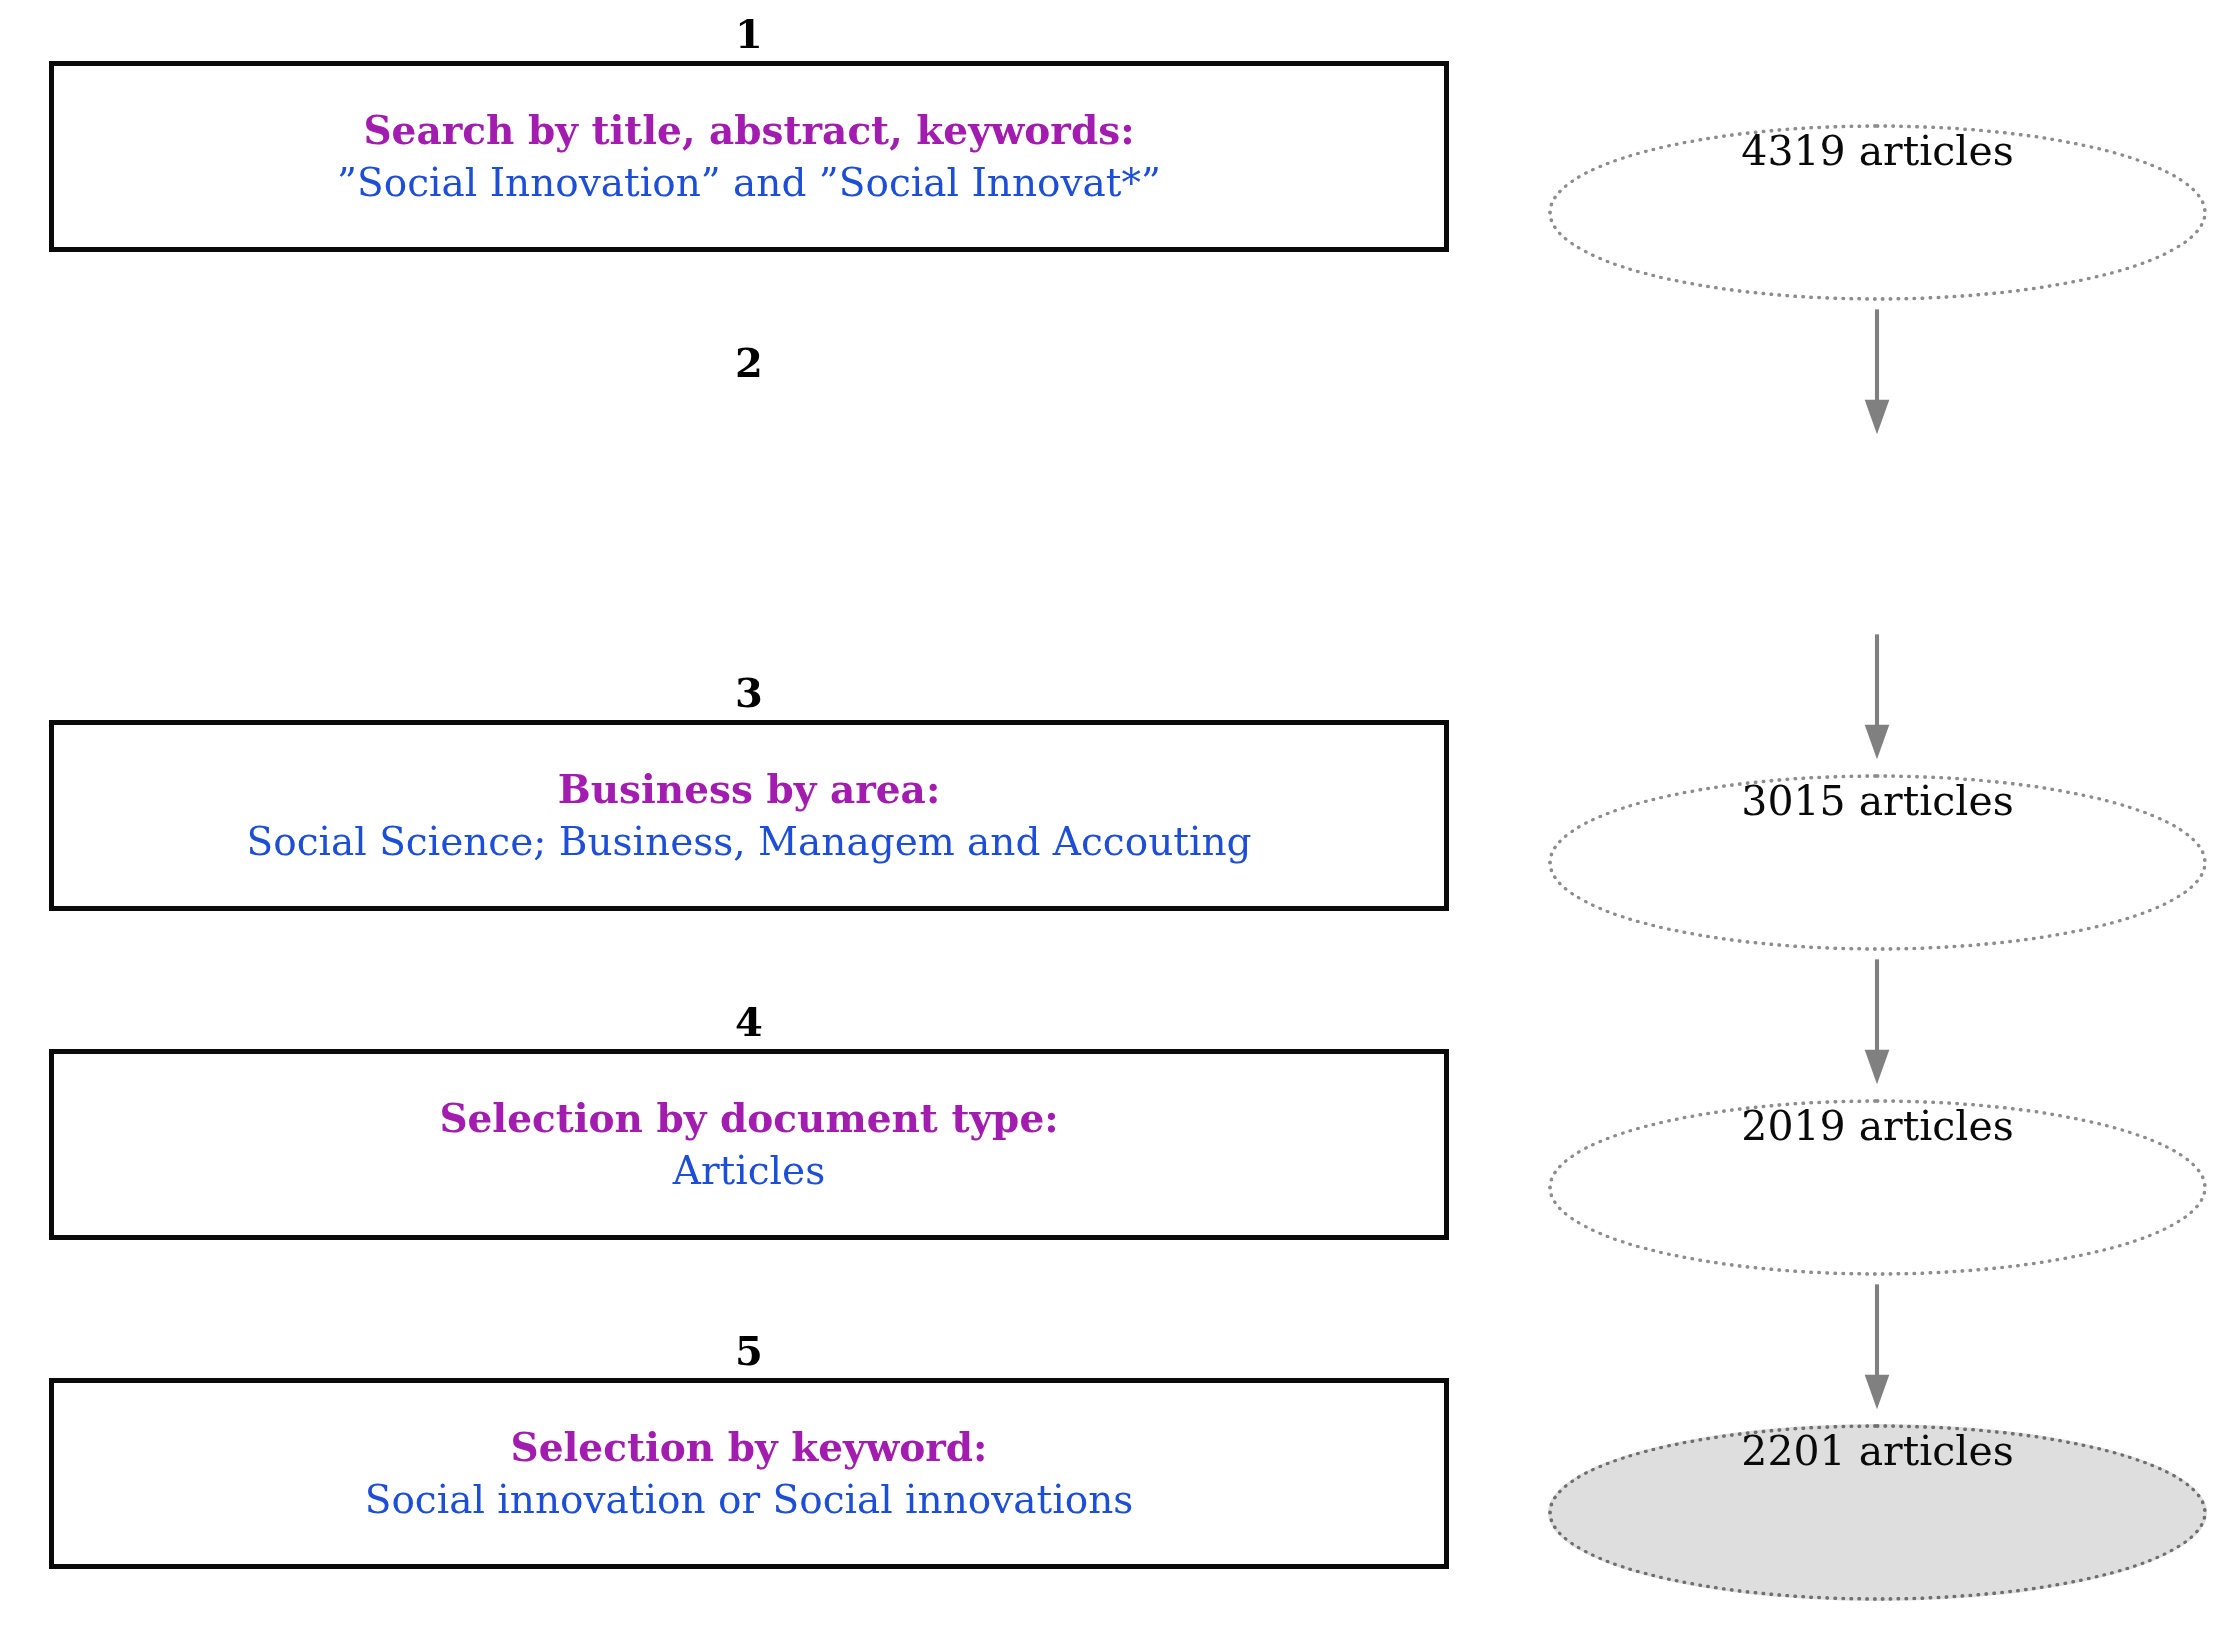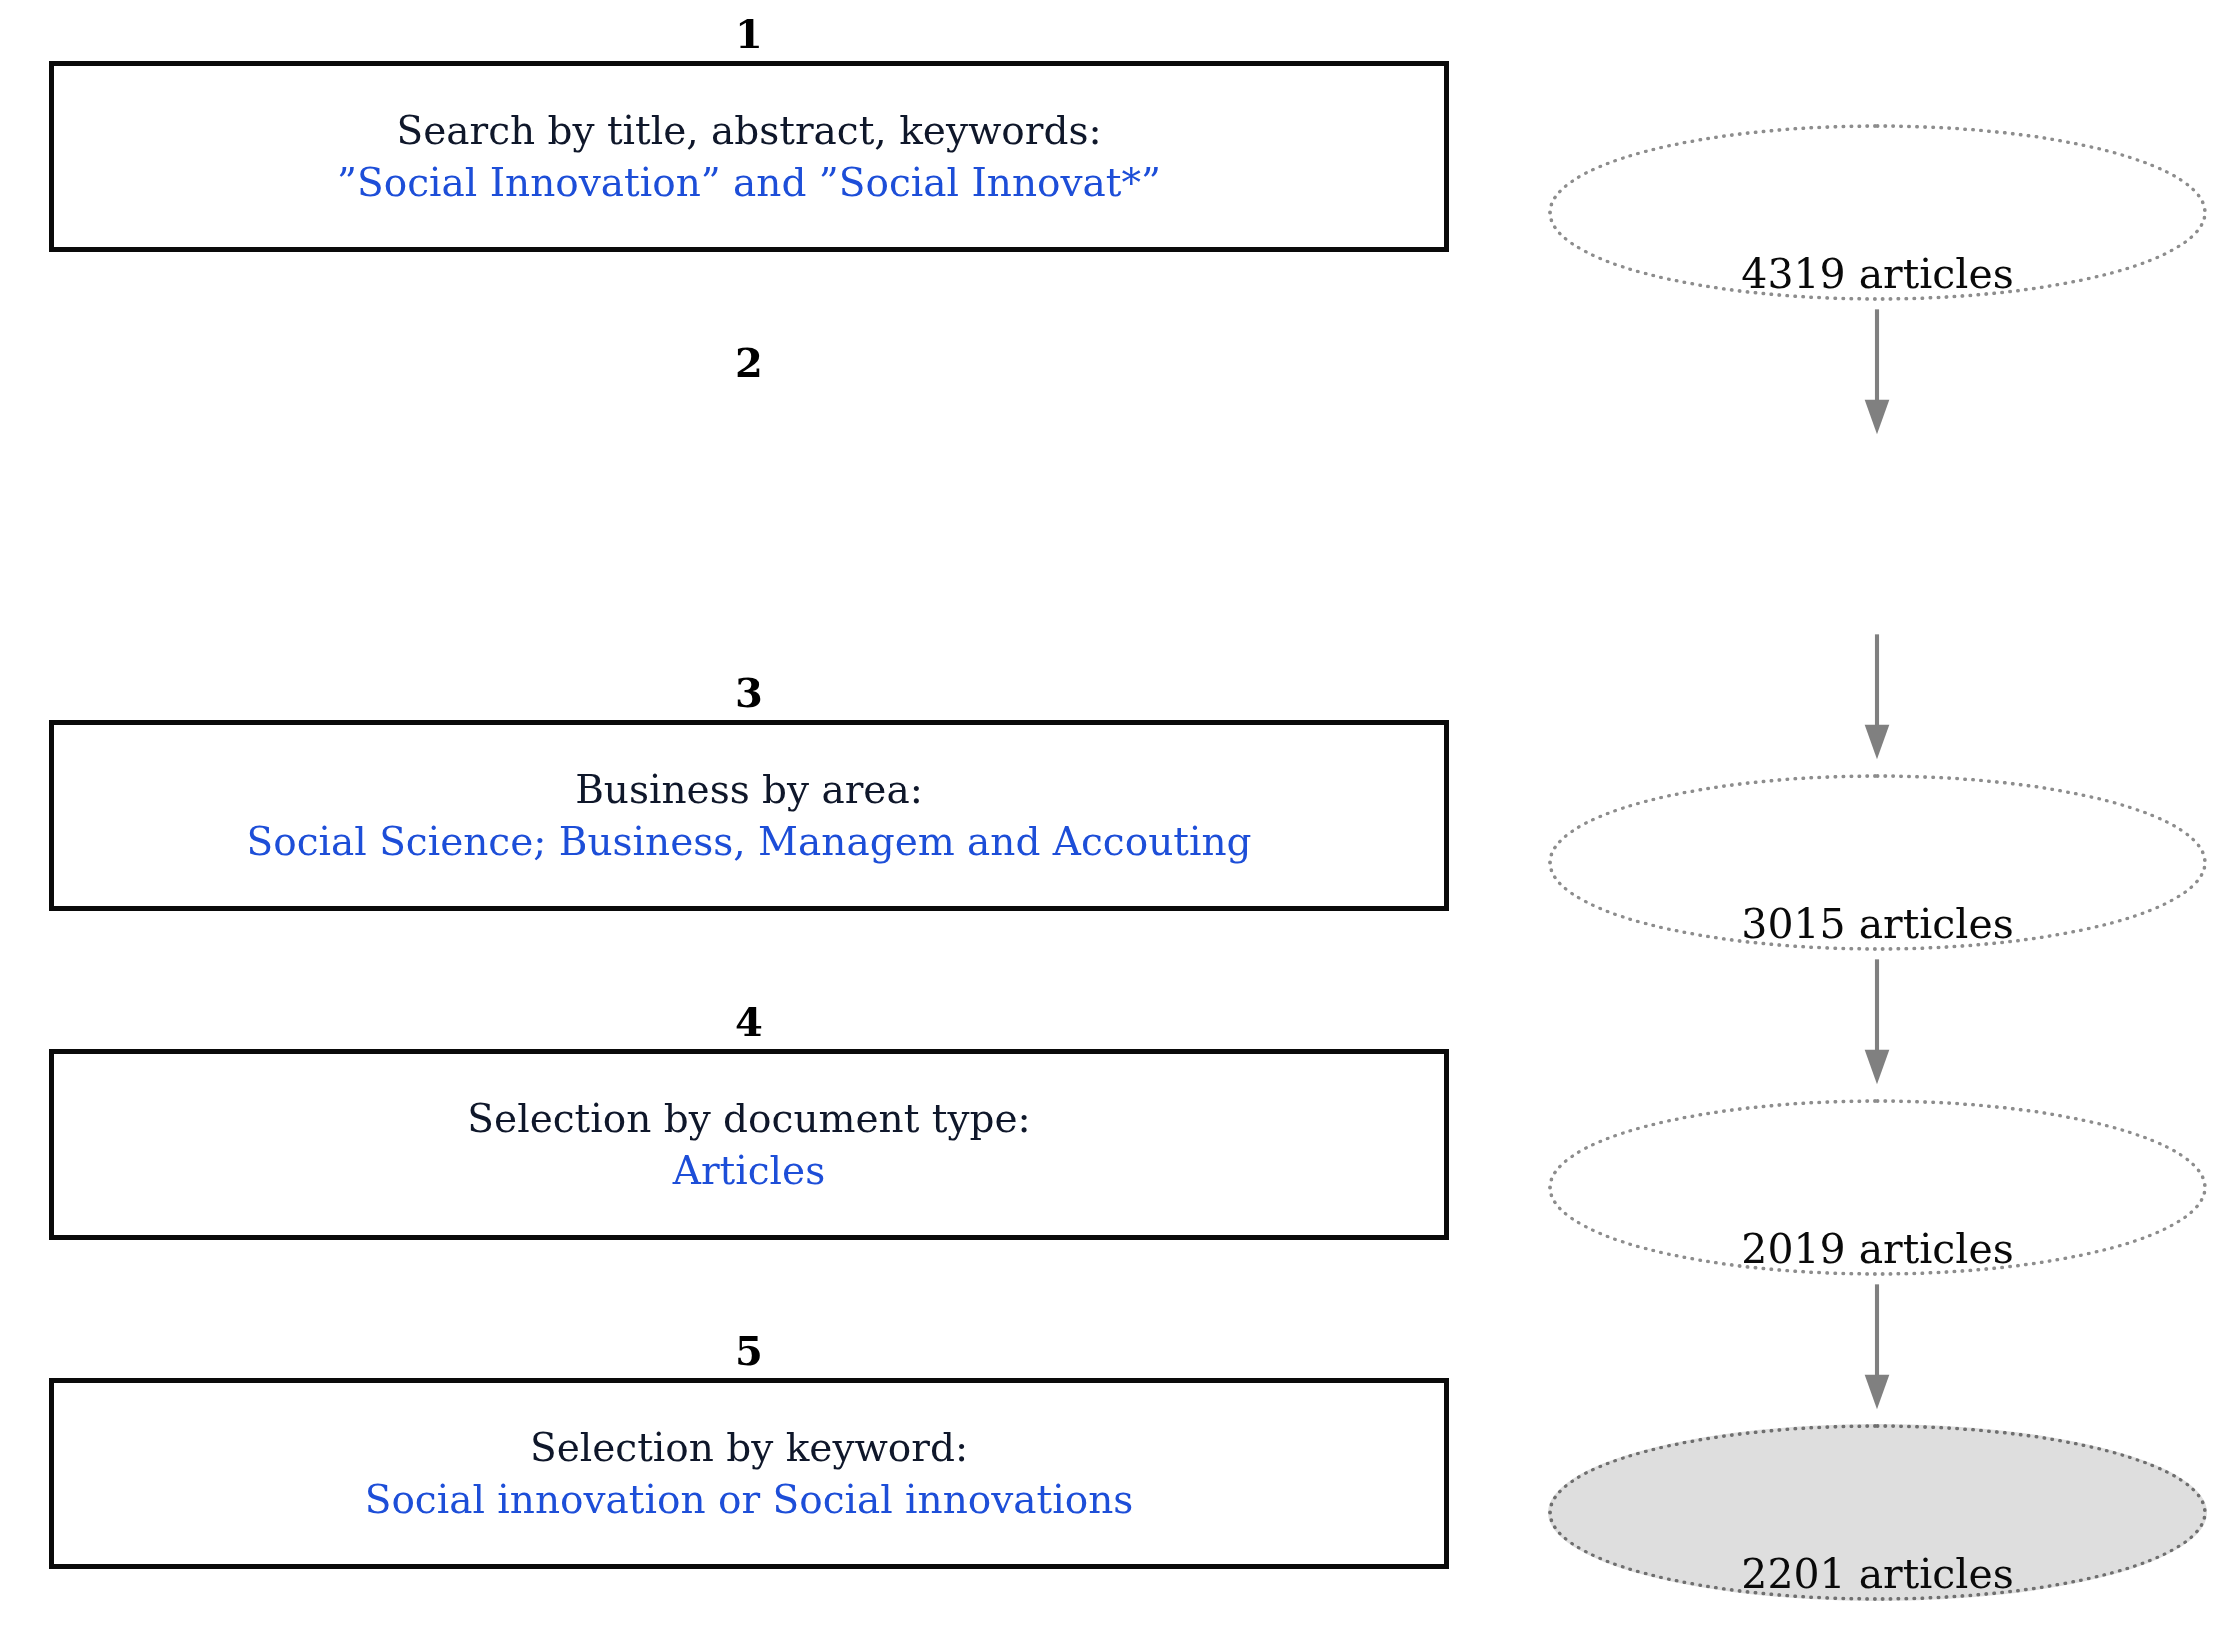--- a/index.html
+++ b/index.html
@@ -47,24 +47,24 @@
     box-sizing: border-box;
     height: 191px;
     display: flex;
     flex-direction: column;
     align-items: center;
     justify-content: center;
     padding: 0 11.5px;
   }
 
   .step-title {
-    font-weight: normal;
+    font-weight: bold;
     font-size: 39px;
     line-height: 51px;
-    color: #0f172a;
+    color: #a21caf;
     text-align: center;
     white-space: nowrap;
   }
 
   .step-detail {
     font-weight: normal;
     font-size: 39px;
     line-height: 53px;
     color: #1d4ed8;
     text-align: center;
@@ -88,21 +88,21 @@
   }
 
   .ellipse {
     width: 659px;
     height: 177px;
     box-sizing: border-box;
     border: 4.1px dotted #8d8d8d;
     border-radius: 50%;
     background: #ffffff;
     display: flex;
-    align-items: flex-end;
+    align-items: flex-start;
     justify-content: center;
   }
 
   .ellipse.filled {
     background: #dedede;
     border-color: #6f6f6f;
   }
 
   .ellipse-label {
     font-size: 41px;

